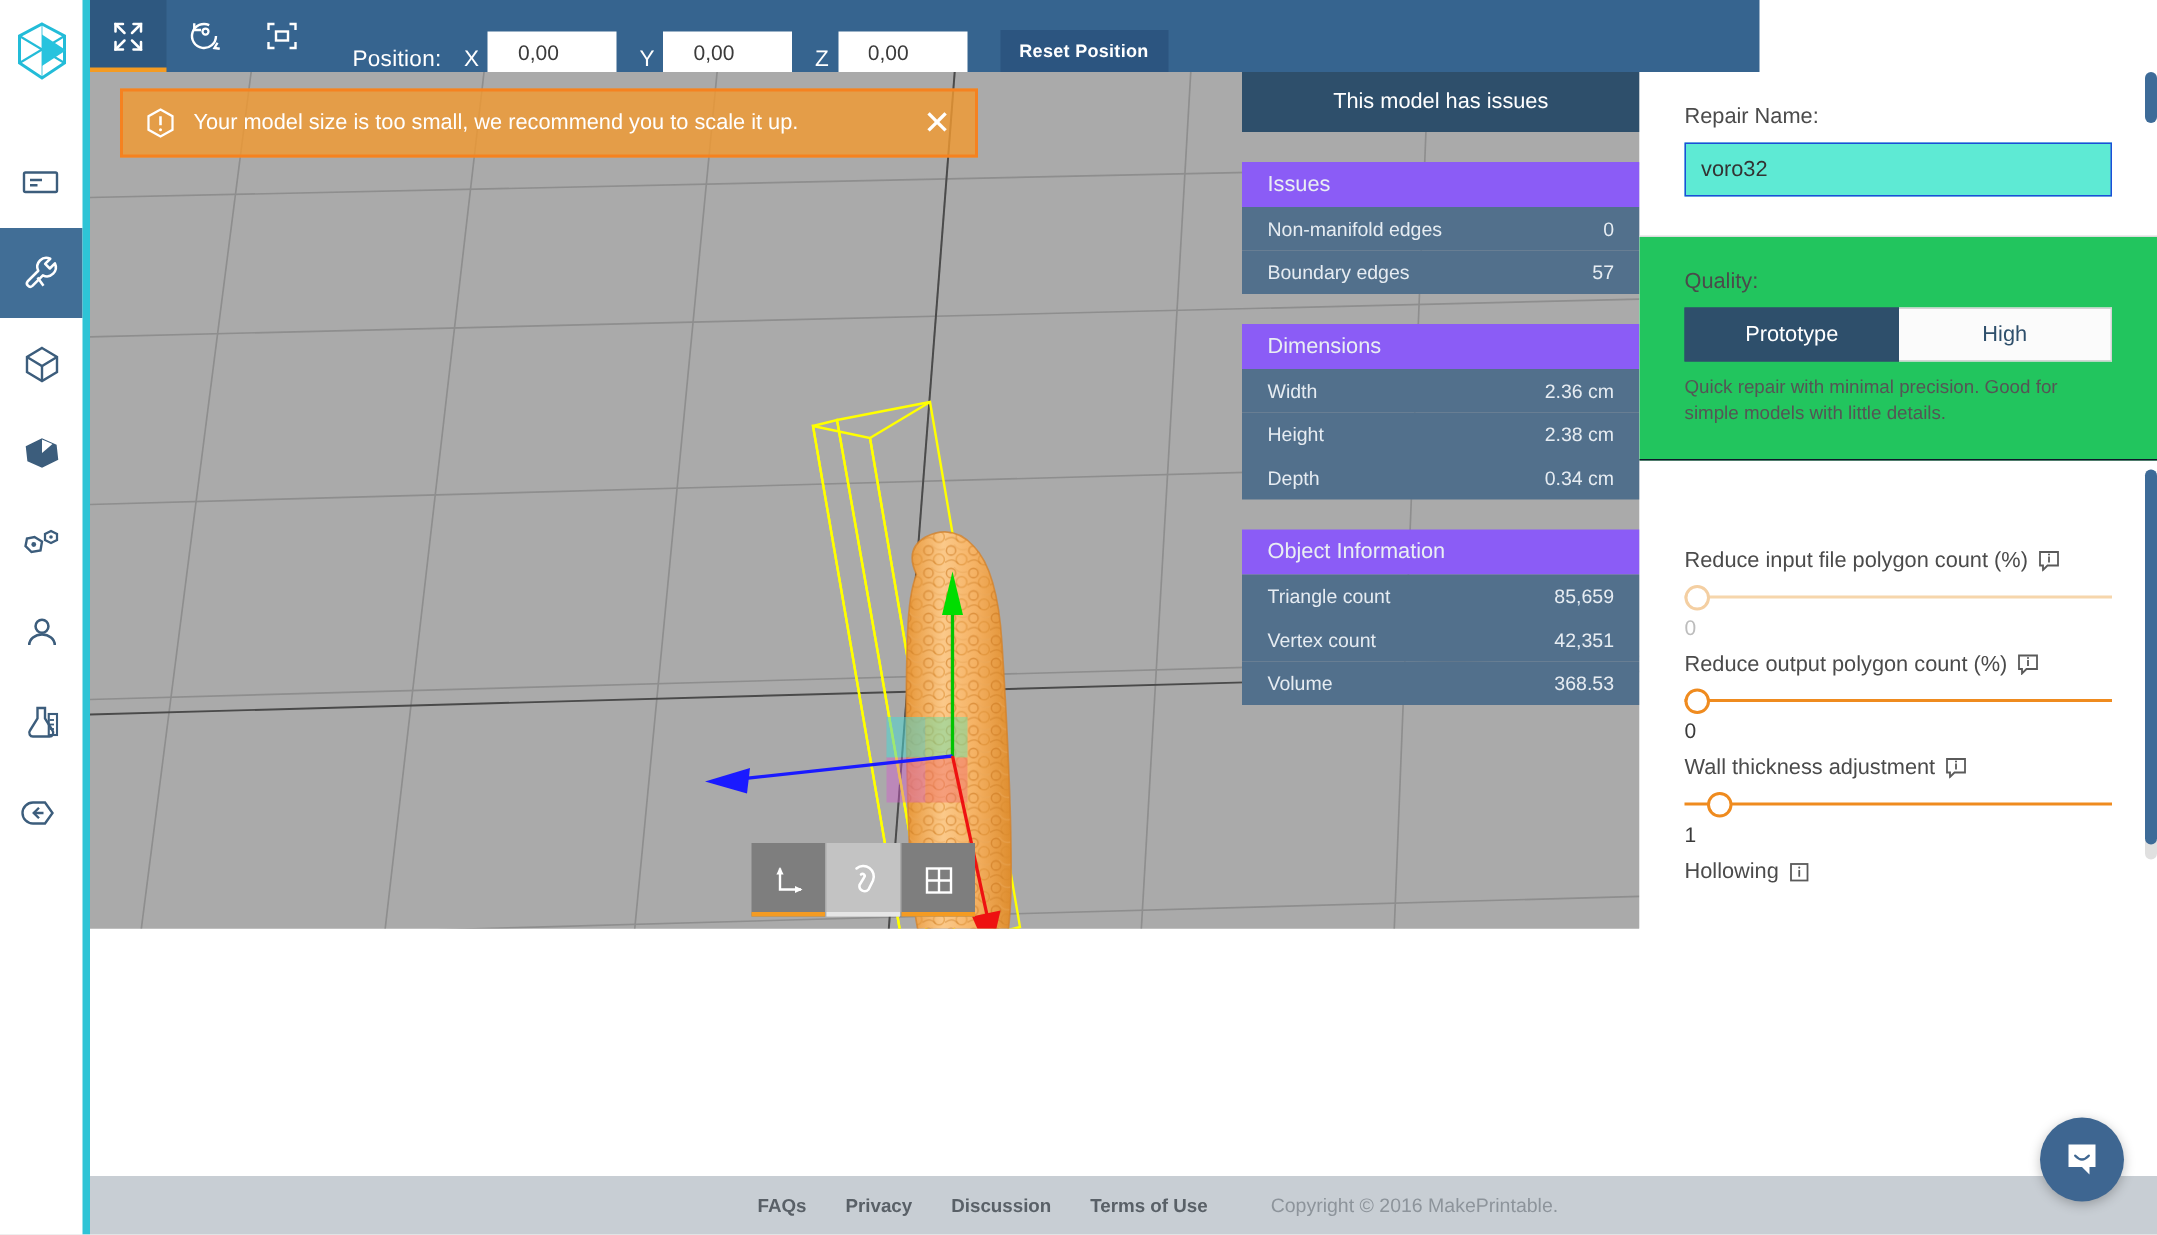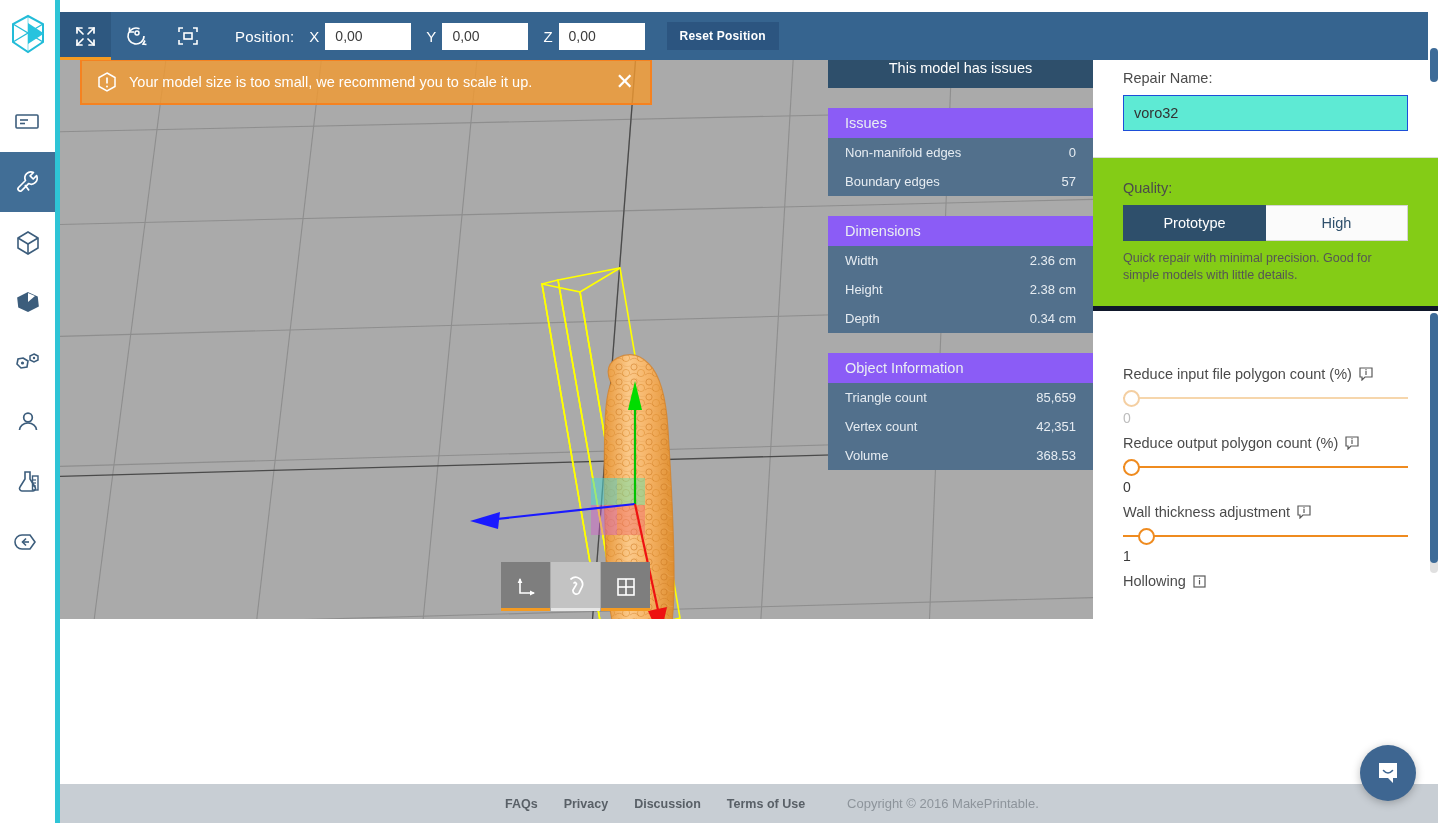--- a/index.html
+++ b/index.html
@@ -26,41 +26,41 @@
   }
   .side-item {
     width: 55px; height: 60px; display: flex; align-items: center; justify-content: center;
     cursor: pointer;
   }
   .side-item.active { background: #416e96; }
   .side-item svg { display: block; }
 
   
   #toolbar {
-    position: absolute; left: 60px; top: 12px; width: 1368px; height: 48px;
+    position: absolute; left: 60px; top: 0; width: 1113px; height: 48px;
     background: #36648f; z-index: 30;
-    display: flex; align-items: center;
+    display: flex; align-items: flex-end;
   }
   .tb-btn {
     width: 51px; height: 48px; display: flex; align-items: center; justify-content: center;
     cursor: pointer; position: relative;
   }
   .tb-btn.active { background: #2e5880; }
   .tb-btn.active::after {
     content: ""; position: absolute; left: 0; bottom: 0; width: 100%; height: 3px;
     background: #f49b22;
   }
   #pos-label {
     color: #ffffff; font-size: 15px; margin-left: 22px; letter-spacing: .2px;
   }
   .axis-label { color: #ffffff; font-size: 15px; margin-left: 15px; margin-right: 6px; }
   .pos-input {
     width: 86px; height: 27px; border: none; background: #ffffff;
     font-family: "Liberation Sans", sans-serif; font-size: 14px; color: #3b3b3b;
-    padding: 0 10px; outline: none;
+    padding: 0 20px; outline: none;
   }
   #reset-btn {
     margin-left: 22px; height: 28px; background: #2c5580; border: none;
     color: #ffffff; font-size: 12px; font-weight: bold;
     font-family: "Liberation Sans", sans-serif; padding: 0 13px; cursor: pointer;
     letter-spacing: .2px;
   }
 
   
   #viewport {
@@ -128,21 +128,21 @@
     background: #ffffff; z-index: 25;
   }
   .rp-section { padding: 22px 30px 22px 30px; }
   #sec-name { border-bottom: 1px solid #dcdcdc; padding-bottom: 26px; }
   .rp-label { font-size: 14.5px; color: #4b4b4b; margin-bottom: 9px; }
   #repair-name-input {
     width: 285px; height: 36px; border: 1px solid #1d4ed8; background: #5eead4;
     font-family: "Liberation Sans", sans-serif; font-size: 14.5px; color: #333;
     padding: 0 10px; outline: none;
   }
-  #sec-quality { background: #84cc16; border-bottom: 5px solid #0f172a; }
+  #sec-quality { background: #22c55e; border-bottom: 1px solid #0f172a; }
   #quality-toggle { display: flex; width: 285px; height: 36px; border-radius: 17px; }
   .q-btn {
     flex: 1; display: flex; align-items: center; justify-content: center;
     font-size: 14.5px; cursor: pointer; border: 1px solid #d4d4d4;
   }
   .q-btn.on { background: #2e4f6b; color: #ffffff; border-color: #2e4f6b; }
   .q-btn.off { background: #fbfbfb; color: #2e4f6b; border-left: none; }
   #quality-desc {
     font-size: 12.5px; color: #555; margin-top: 9px; line-height: 1.35; width: 288px;
   }

